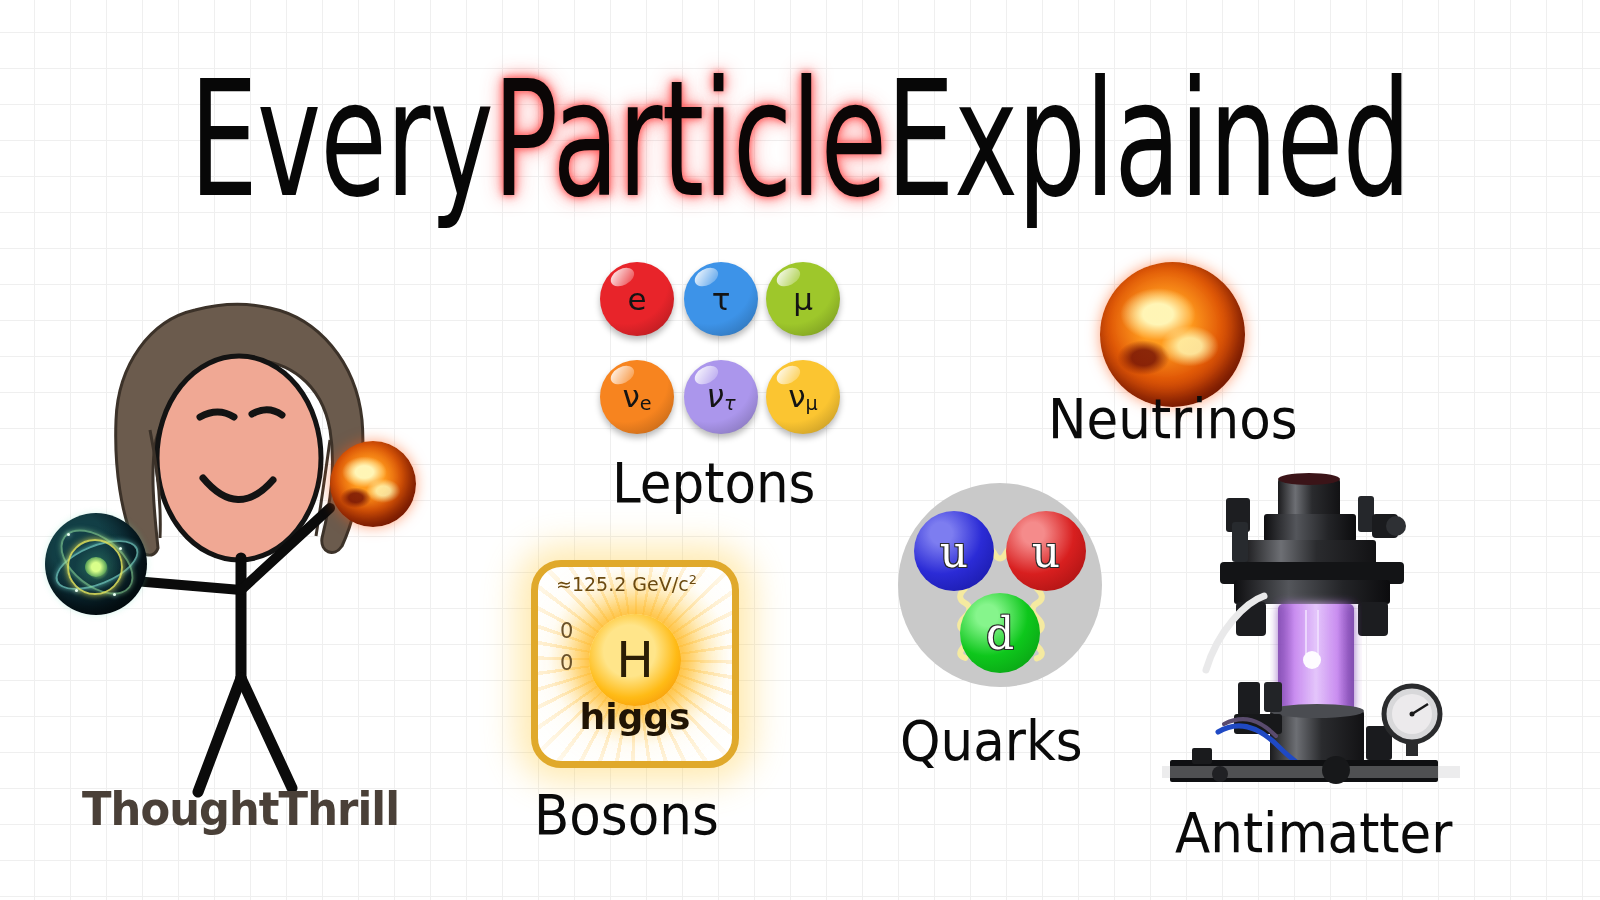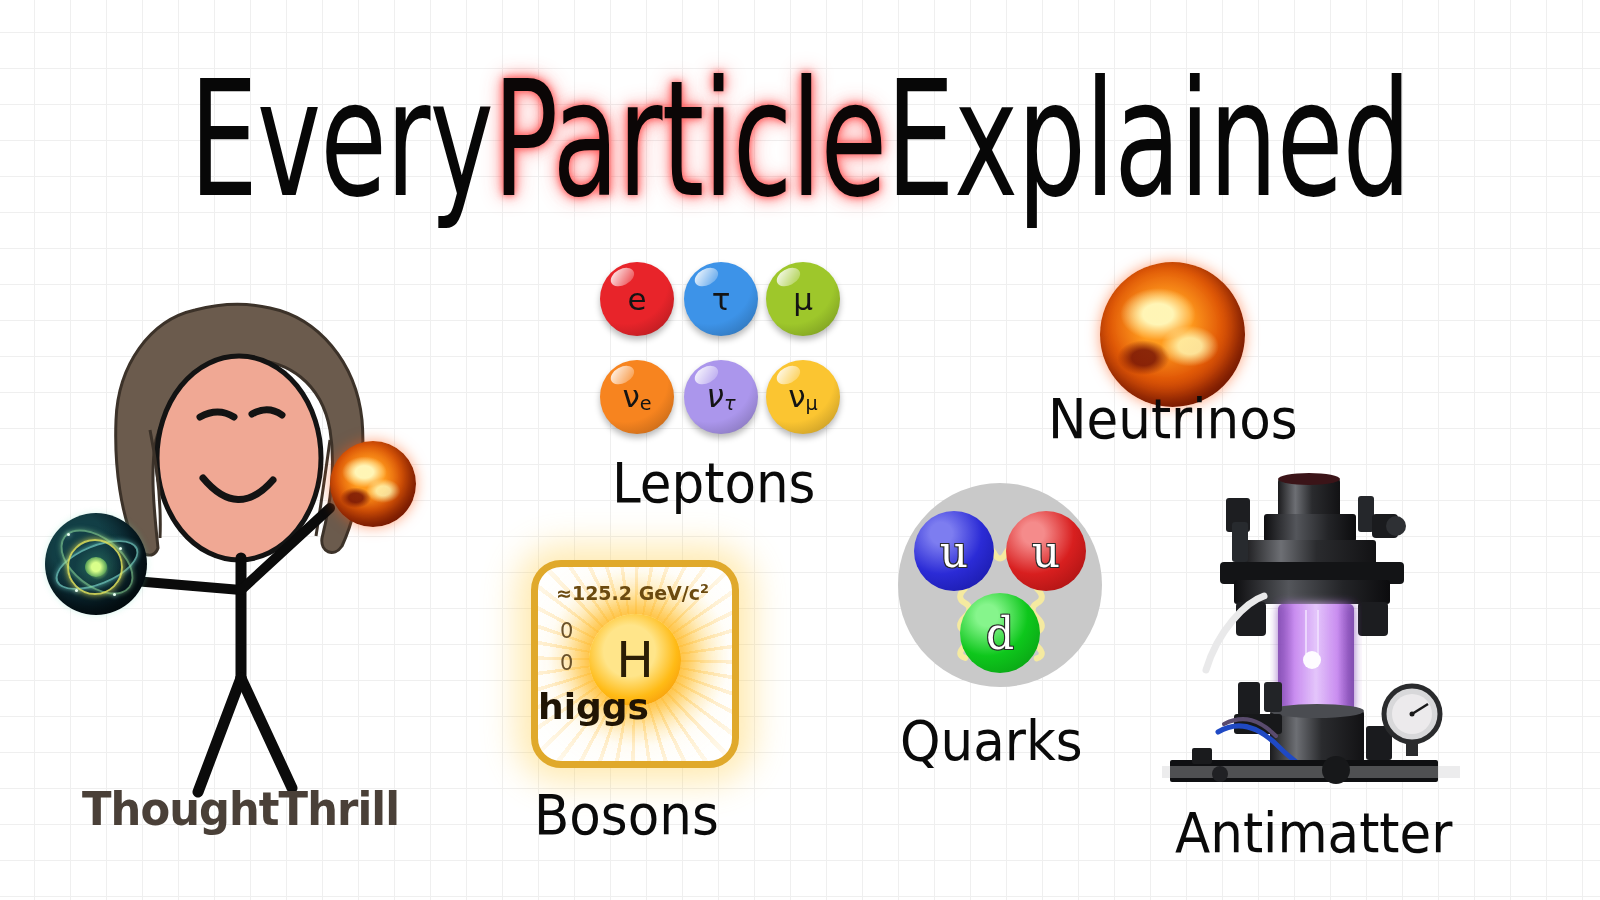--- a/index.html
+++ b/index.html
@@ -139,34 +139,33 @@
     transform:translate(-50%,-50%); border-radius:50%;
     background:radial-gradient(circle at 44% 40%, #ffe58a 0 34%, #ffbb16 62%, #f59406 86%, #e07d02 100%);
     box-shadow:0 0 26px 10px rgba(255,180,30,0.85), 0 0 50px 18px rgba(255,205,80,0.45);
     display:flex; align-items:center; justify-content:center;
   }
   #boson-card .core .h {
     font-family:"DejaVu Sans", sans-serif; font-size:50px; font-weight:400;
     color:#2b1d05; position:relative; z-index:3;
   }
   #boson-card .mass {
-    position:absolute; left:18px; top:14px; z-index:4;
+    position:absolute; left:18px; top:5px; z-index:4;
     font-size:19px; color:#6b4a10; font-family:"DejaVu Sans", sans-serif;
     white-space:nowrap;
-    font-weight:bold;
   }
   #boson-card .mass sup { font-size:0.68em; }
   #boson-card .q1, #boson-card .q2 {
     position:absolute; left:22px; z-index:4;
     font-size:21px; color:#6a512a; font-family:"DejaVu Sans", sans-serif;
   }
   #boson-card .q1 { top:52px; }
   #boson-card .q2 { top:84px; }
   #boson-card .name {
-    position:absolute; left:0; right:0; bottom:34px; z-index:4; 
+    position:absolute; left:0; right:0; bottom:24px; z-index:4; text-align:center;
     font-size:36px; font-weight:700; color:#201404;
     font-family:"DejaVu Sans", sans-serif;
   }
 
   
   #proton {
     position:absolute; left:898px; top:483px; width:204px; height:204px;
     border-radius:50%; background:#c9c9c9;
   }
   .quark {

